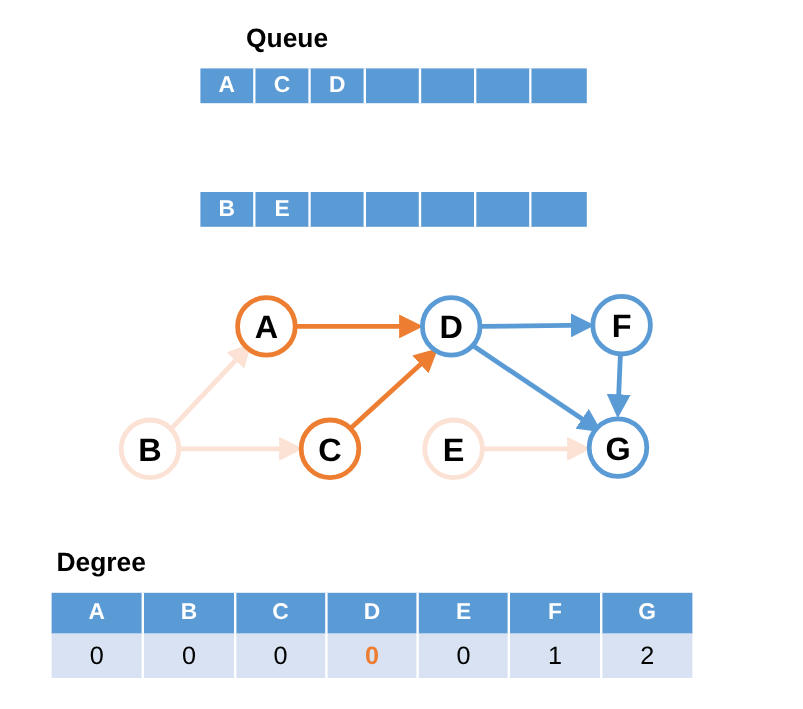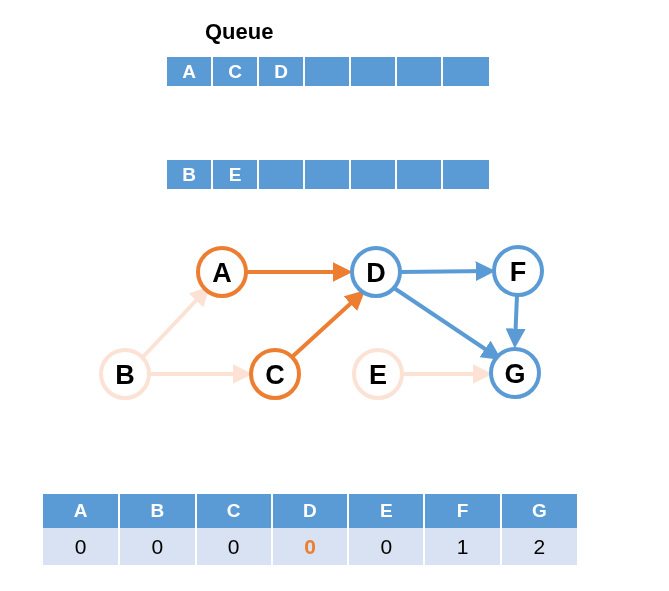--- a/index.html
+++ b/index.html
@@ -182,20 +182,21 @@
         <circle cx="518" cy="56" r="24" fill="#FFFFFF" stroke="#5B9BD5" stroke-width="4"></circle>
         <text class="node-label" x="518" y="57">F</text>
       </g>
       <g>
         <circle cx="515" cy="158" r="24" fill="#FFFFFF" stroke="#5B9BD5" stroke-width="4"></circle>
         <text class="node-label" x="515" y="159">G</text>
       </g>
     </g>
   </svg>
 
+  <div class="section-title" id="degree-title">Degree</div>
   <table id="degree-table">
     <thead>
       <tr>
         <th>A</th>
         <th>B</th>
         <th>C</th>
         <th>D</th>
         <th>E</th>
         <th>F</th>
         <th>G</th>

